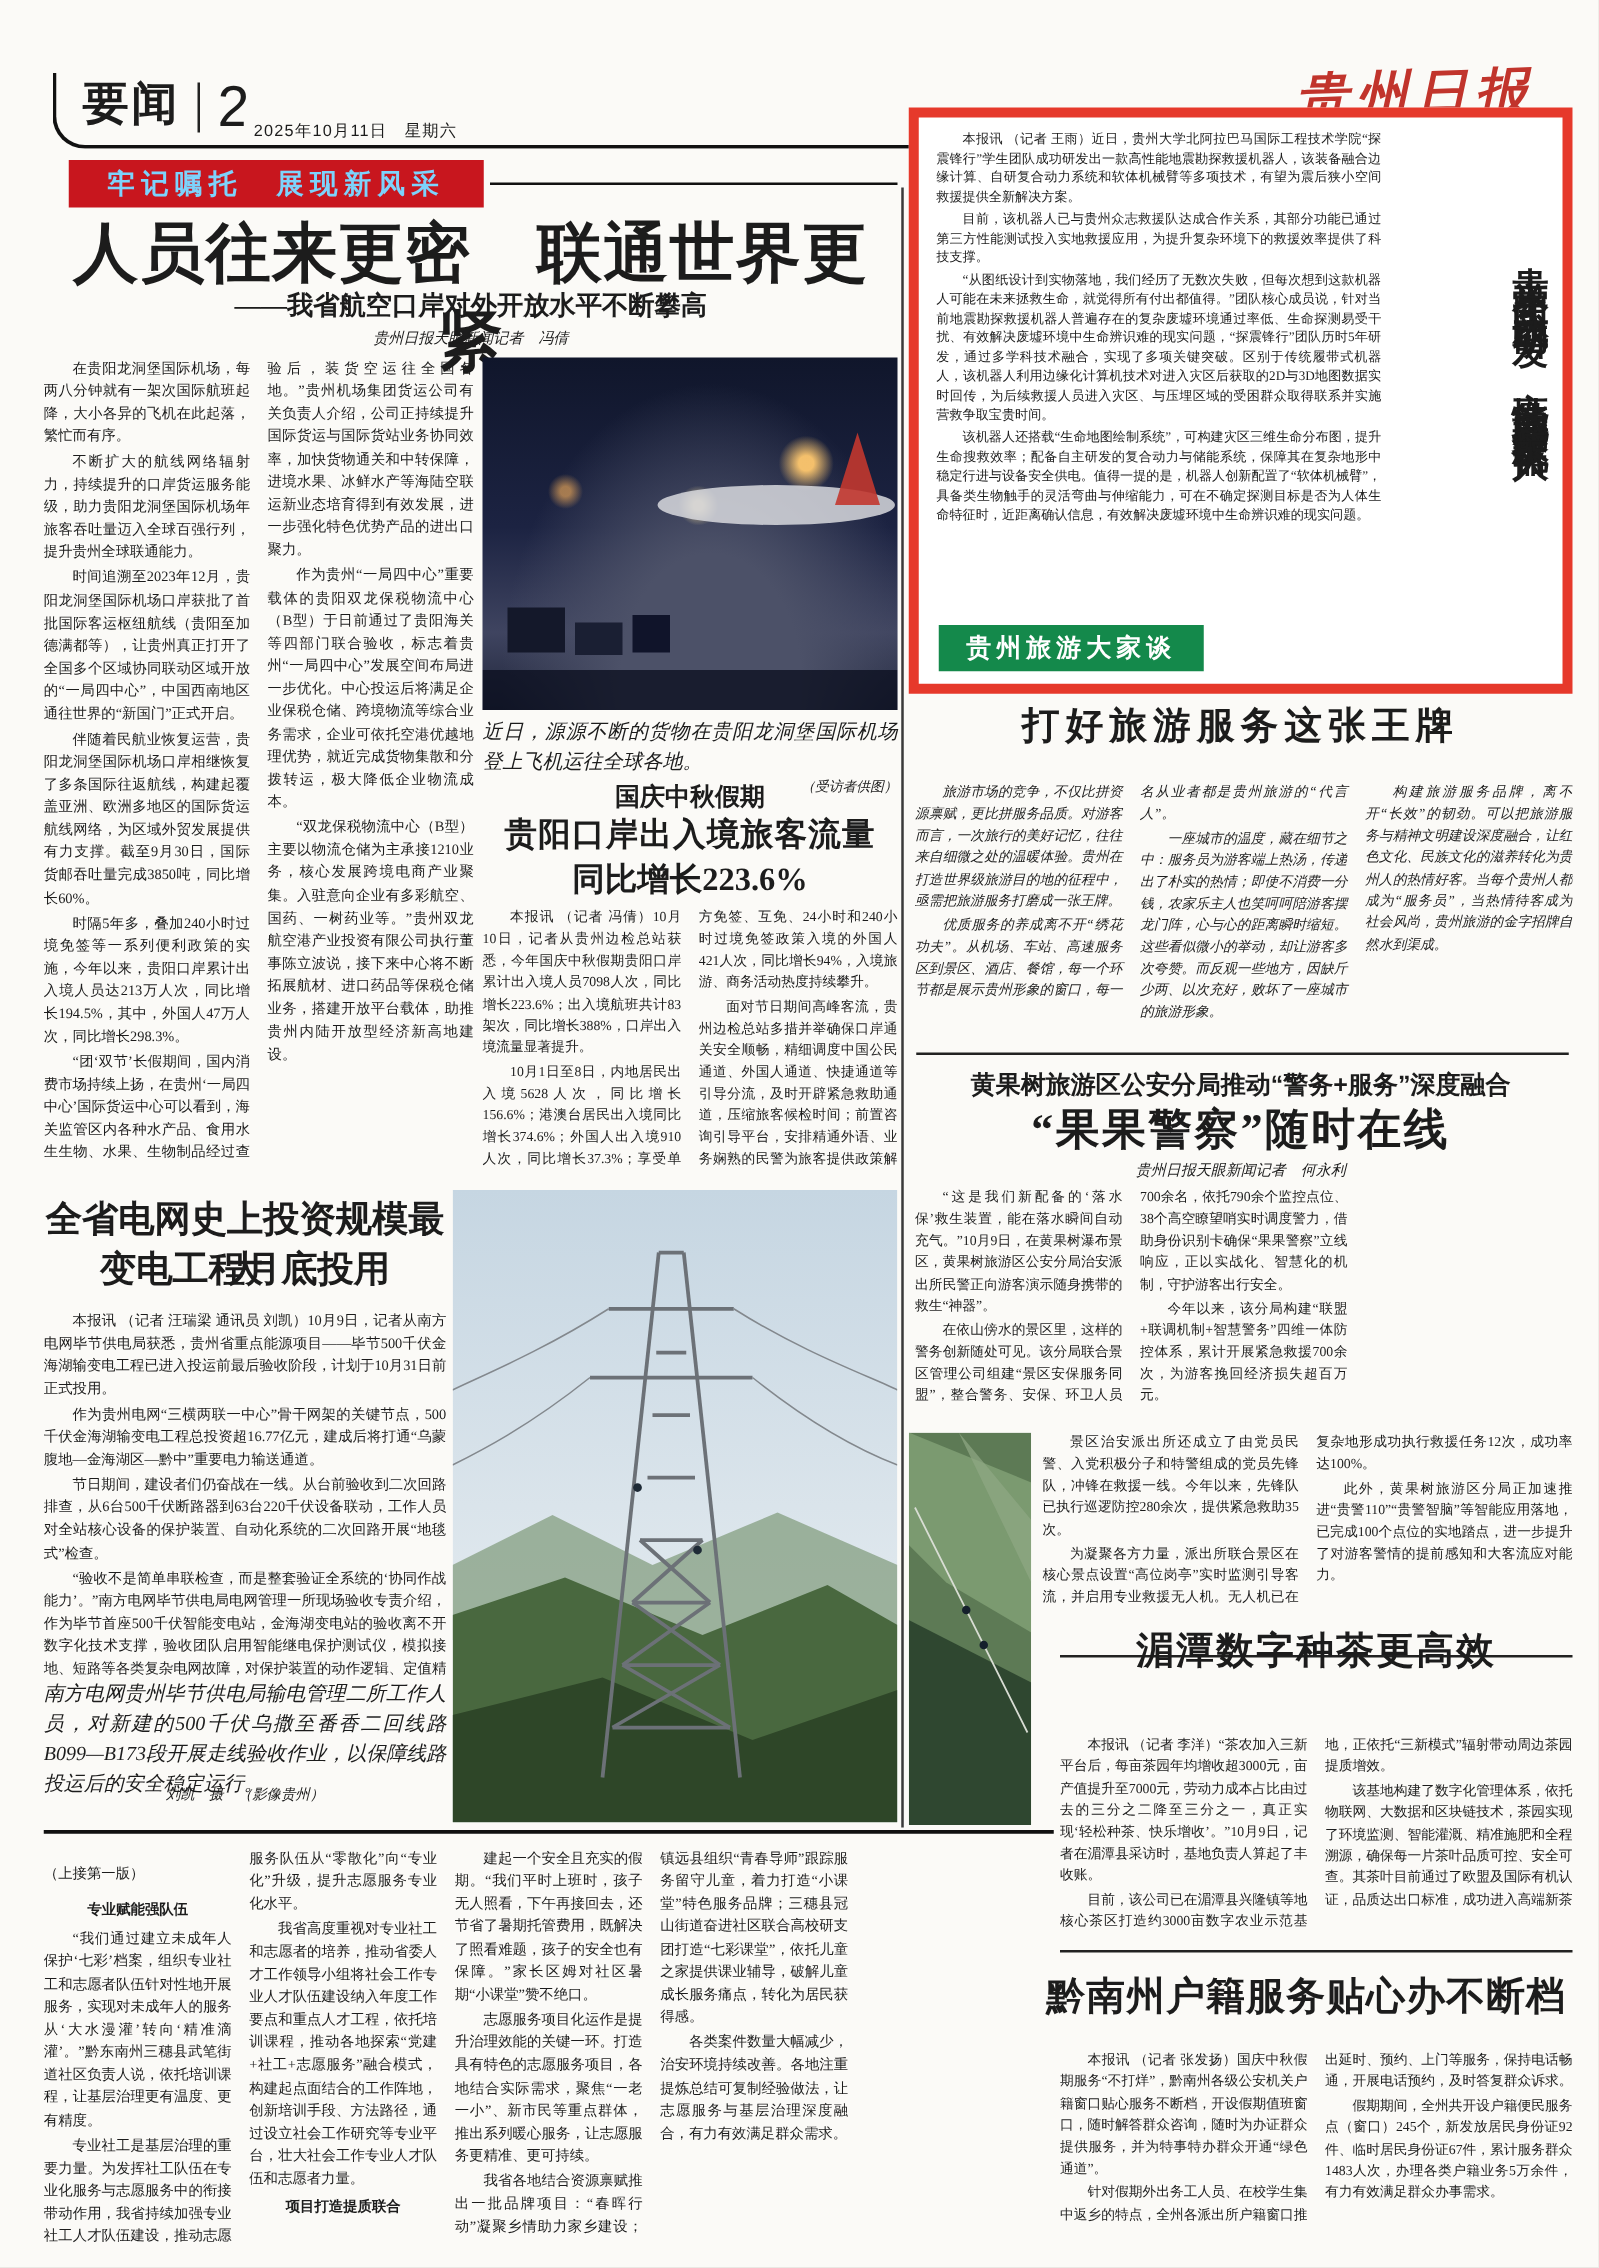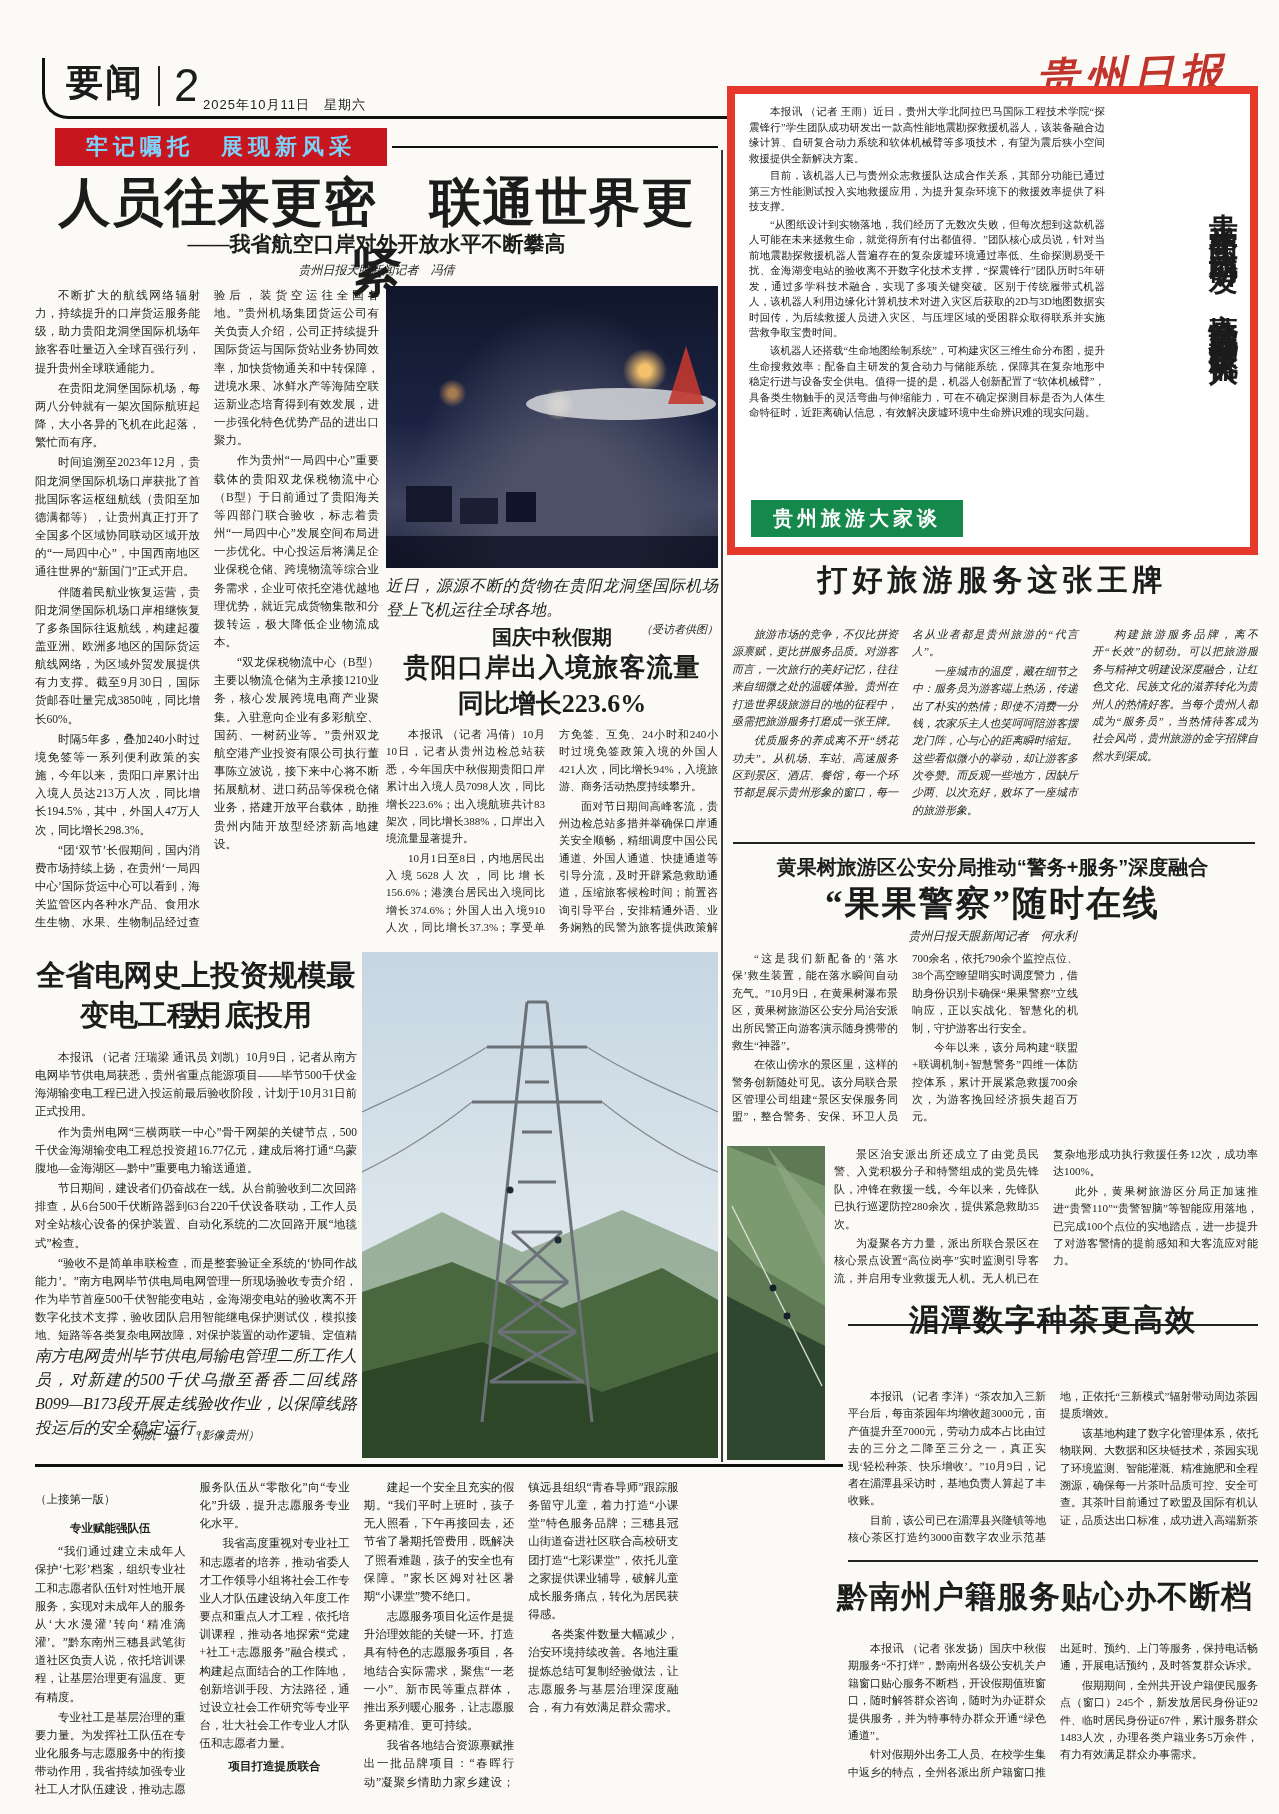--- a/index.html
+++ b/index.html
@@ -110,22 +110,22 @@
   <div class="abs masthead">贵州日报</div>
 
   <div class="abs banner sans">牢记嘱托　展现新风采</div>
   <div class="abs banner-line"></div>
   <div class="abs vline"></div>
 
   <div class="abs main-h1 sans">人员往来更密　联通世界更紧</div>
   <div class="abs main-h2">——我省航空口岸对外开放水平不断攀高</div>
   <div class="abs main-by">贵州日报天眼新闻记者　冯倩</div>
   <div class="abs main-body body-txt cols2">
+      <p class="para">在贵阳龙洞堡国际机场，每两八分钟就有一架次国际航班起降，大小各异的飞机在此起落，繁忙而有序。</p>
       <p class="para">不断扩大的航线网络辐射力，持续提升的口岸货运服务能级，助力贵阳龙洞堡国际机场年旅客吞吐量迈入全球百强行列，提升贵州全球联通能力。</p>
-      <p class="para">在贵阳龙洞堡国际机场，每两八分钟就有一架次国际航班起降，大小各异的飞机在此起落，繁忙而有序。</p>
       <p class="para">时间追溯至2023年12月，贵阳龙洞堡国际机场口岸获批了首批国际客运枢纽航线（贵阳至加德满都等），让贵州真正打开了全国多个区域协同联动区域开放的“一局四中心”，中国西南地区通往世界的“新国门”正式开启。</p>
       <p class="para">伴随着民航业恢复运营，贵阳龙洞堡国际机场口岸相继恢复了多条国际往返航线，构建起覆盖亚洲、欧洲多地区的国际货运航线网络，为区域外贸发展提供有力支撑。截至9月30日，国际货邮吞吐量完成3850吨，同比增长60%。</p>
       <p class="para">时隔5年多，叠加240小时过境免签等一系列便利政策的实施，今年以来，贵阳口岸累计出入境人员达213万人次，同比增长194.5%，其中，外国人47万人次，同比增长298.3%。</p>
       <p class="para">“团‘双节’长假期间，国内消费市场持续上扬，在贵州‘一局四中心’国际货运中心可以看到，海关监管区内各种水产品、食用水生生物、水果、生物制品经过查验后，装货空运往全国各地。”贵州机场集团货运公司有关负责人介绍，公司正持续提升国际货运与国际货站业务协同效率，加快货物通关和中转保障，进境水果、冰鲜水产等海陆空联运新业态培育得到有效发展，进一步强化特色优势产品的进出口聚力。</p>
       <p class="para">作为贵州“一局四中心”重要载体的贵阳双龙保税物流中心（B型）于日前通过了贵阳海关等四部门联合验收，标志着贵州“一局四中心”发展空间布局进一步优化。中心投运后将满足企业保税仓储、跨境物流等综合业务需求，企业可依托空港优越地理优势，就近完成货物集散和分拨转运，极大降低企业物流成本。</p>
       <p class="para">“双龙保税物流中心（B型）主要以物流仓储为主承接1210业务，核心发展跨境电商产业聚集。入驻意向企业有多彩航空、国药、一树药业等。”贵州双龙航空港产业投资有限公司执行董事陈立波说，接下来中心将不断拓展航材、进口药品等保税仓储业务，搭建开放平台载体，助推贵州内陆开放型经济新高地建设。</p>
     </div>
 
   <div class="abs photo-air photo">
     <svg width="332" height="282" viewBox="0 0 332 282">
@@ -148,21 +148,21 @@
   <div class="abs gq-body body-txt cols2">
       <p class="para">本报讯 （记者 冯倩）10月10日，记者从贵州边检总站获悉，今年国庆中秋假期贵阳口岸累计出入境人员7098人次，同比增长223.6%；出入境航班共计83架次，同比增长388%，口岸出入境流量显著提升。</p>
       <p class="para">10月1日至8日，内地居民出入境5628人次，同比增长156.6%；港澳台居民出入境同比增长374.6%；外国人出入境910人次，同比增长37.3%；享受单方免签、互免、24小时和240小时过境免签政策入境的外国人421人次，同比增长94%，入境旅游、商务活动热度持续攀升。</p>
       <p class="para">面对节日期间高峰客流，贵州边检总站多措并举确保口岸通关安全顺畅，精细调度中国公民通道、外国人通道、快捷通道等引导分流，及时开辟紧急救助通道，压缩旅客候检时间；前置咨询引导平台，安排精通外语、业务娴熟的民警为旅客提供政策解读和咨询服务，全力提升通关体验，营造平安、顺畅、有序的通关环境。</p>
     </div>
 
   <div class="abs redbox">
     <div class="rb-body">
         <p class="para">本报讯 （记者 王雨）近日，贵州大学北阿拉巴马国际工程技术学院“探震锋行”学生团队成功研发出一款高性能地震勘探救援机器人，该装备融合边缘计算、自研复合动力系统和软体机械臂等多项技术，有望为震后狭小空间救援提供全新解决方案。</p>
         <p class="para">目前，该机器人已与贵州众志救援队达成合作关系，其部分功能已通过第三方性能测试投入实地救援应用，为提升复杂环境下的救援效率提供了科技支撑。</p>
-        <p class="para">“从图纸设计到实物落地，我们经历了无数次失败，但每次想到这款机器人可能在未来拯救生命，就觉得所有付出都值得。”团队核心成员说，针对当前地震勘探救援机器人普遍存在的复杂废墟环境通过率低、生命探测易受干扰、金海湖变电站的验收离不开数字化技术支撑，“探震锋行”团队历时5年研发，通过多学科技术融合，实现了多项关键突破。区别于传统履带式机器人，该机器人利用边缘化计算机技术对进入灾区后获取的2D与3D地图数据实时回传，为后续救援人员进入灾区、与压埋区域的受困群众取得联系并实施营救争取宝贵时间。</p>
+        <p class="para">“从图纸设计到实物落地，我们经历了无数次失败，但每次想到这款机器人可能在未来拯救生命，就觉得所有付出都值得。”团队核心成员说，针对当前地震勘探救援机器人普遍存在的复杂废墟环境通过率低、生命探测易受干扰、有效解决废墟环境中生命辨识难的现实问题，“探震锋行”团队历时5年研发，通过多学科技术融合，实现了多项关键突破。区别于传统履带式机器人，该机器人利用边缘化计算机技术对进入灾区后获取的2D与3D地图数据实时回传，为后续救援人员进入灾区、与压埋区域的受困群众取得联系并实施营救争取宝贵时间。</p>
         <p class="para">该机器人还搭载“生命地图绘制系统”，可构建灾区三维生命分布图，提升生命搜救效率；配备自主研发的复合动力与储能系统，保障其在复杂地形中稳定行进与设备安全供电。值得一提的是，机器人创新配置了“软体机械臂”，具备类生物触手的灵活弯曲与伸缩能力，可在不确定探测目标是否为人体生命特征时，近距离确认信息，有效解决废墟环境中生命辨识难的现实问题。</p>
       </div>
     <div class="rb-vtitle">
       <div class="rb-t1">贵大学生团队成功研发</div>
       <div class="rb-t2">高性能地震勘探救援机器人</div>
     </div>
     <div class="greentag sans">贵州旅游大家谈</div>
   </div>
 
   <div class="abs tour-h">打好旅游服务这张王牌</div>

